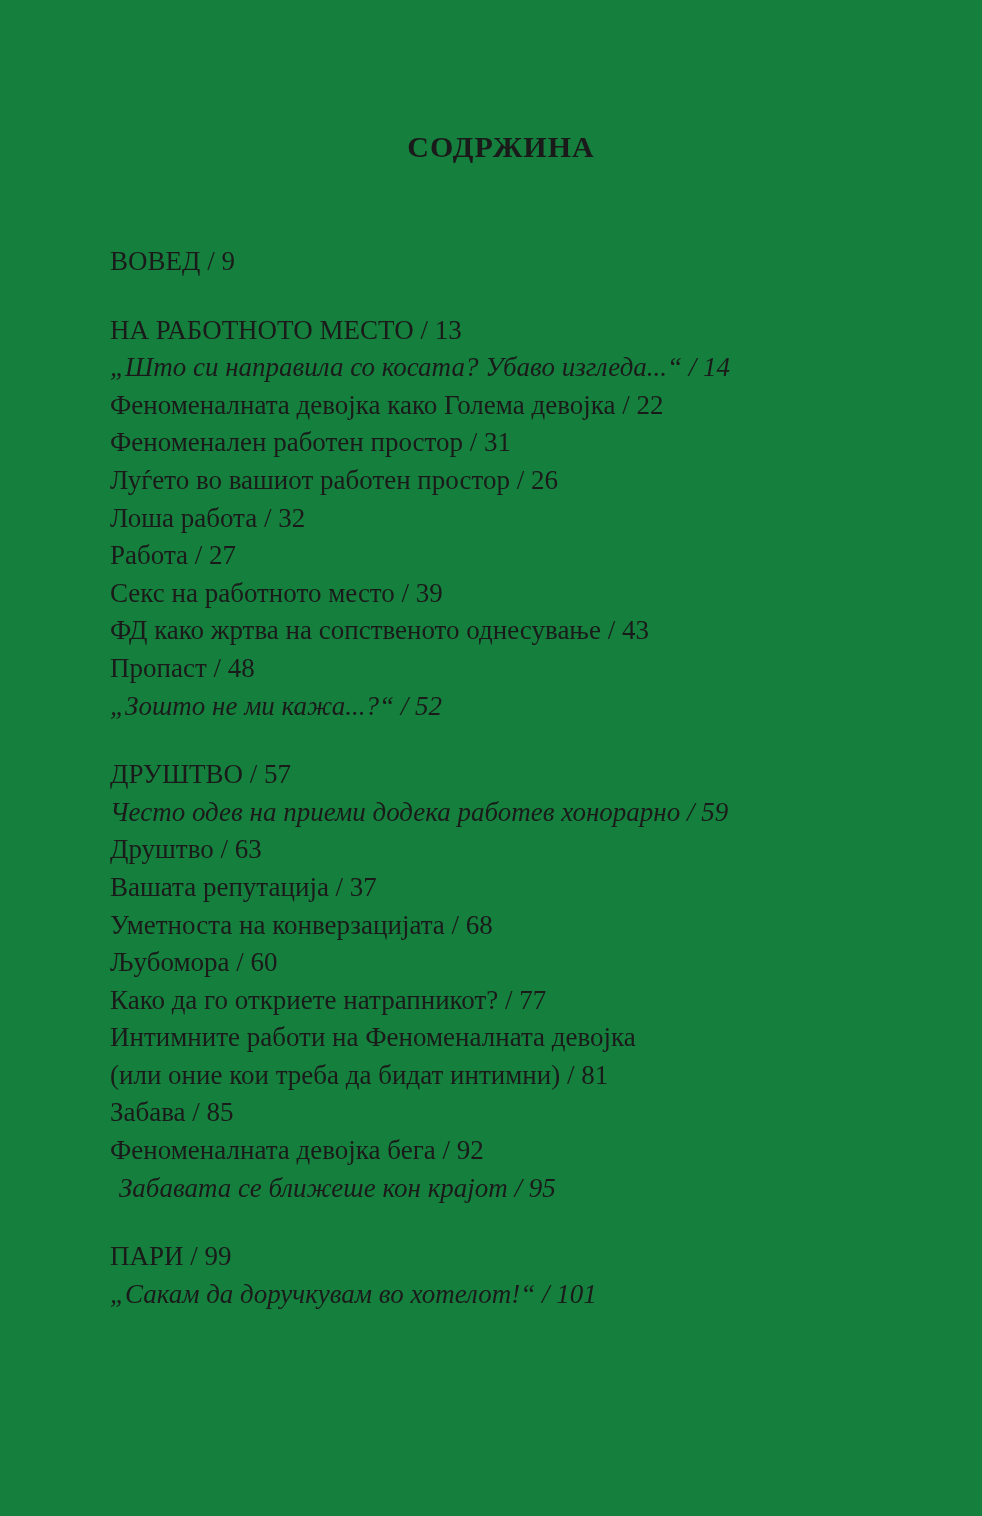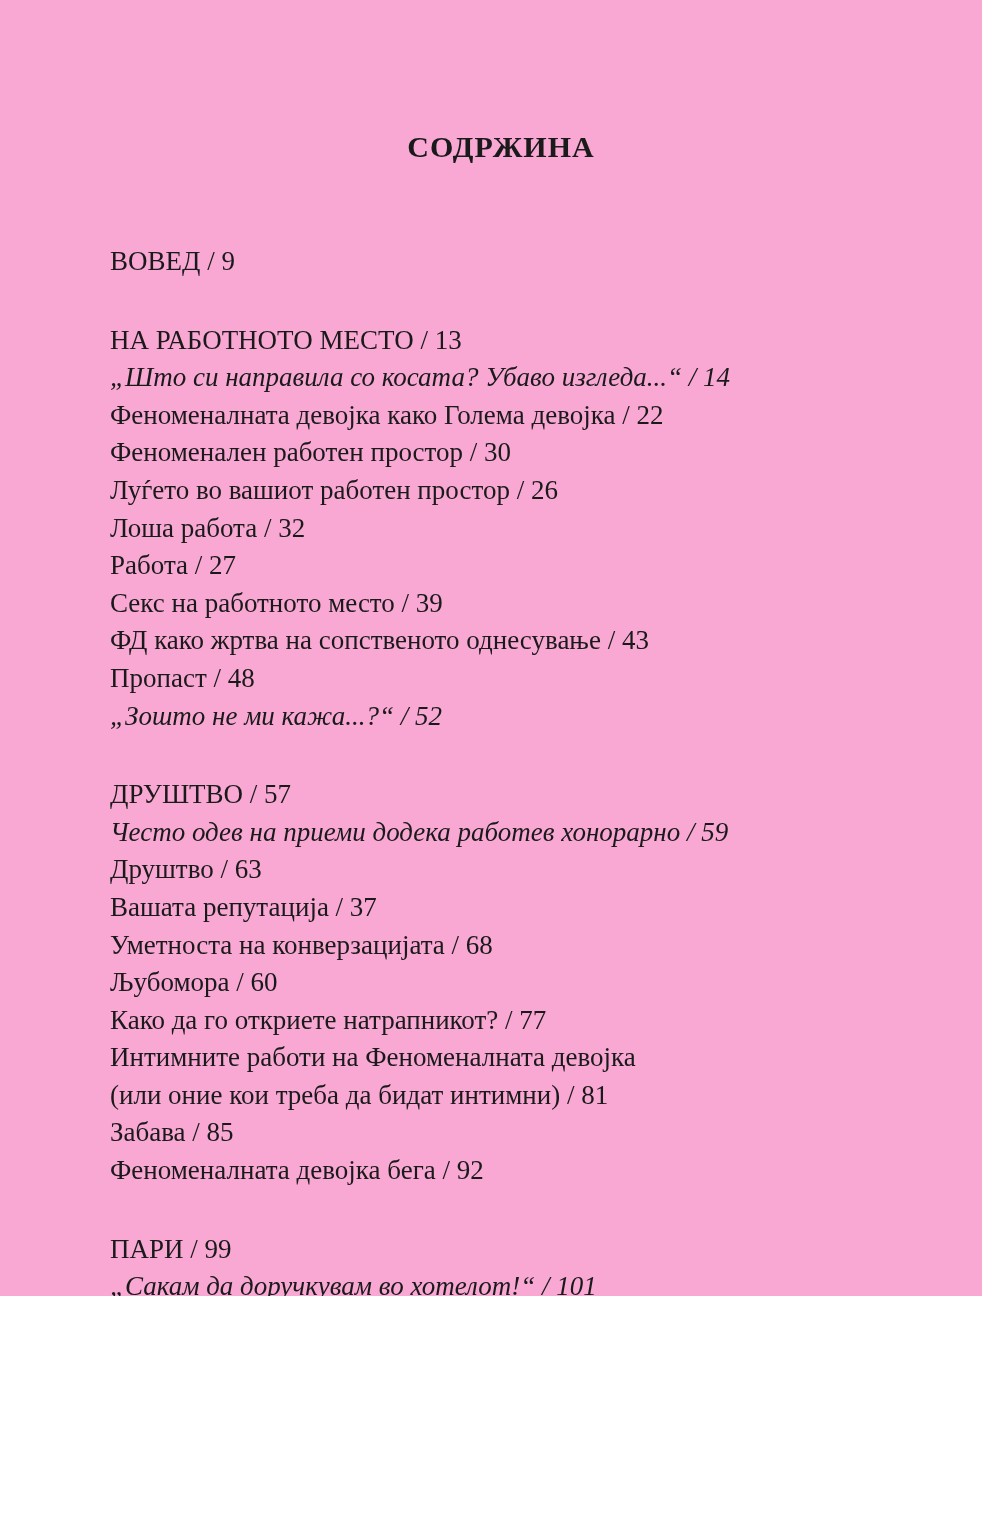--- a/index.html
+++ b/index.html
@@ -3,22 +3,22 @@
 <meta charset="utf-8">
 <style>
   html, body {
     margin: 0;
     padding: 0;
     background: #ffffff;
   }
   .page {
     position: relative;
     width: 982px;
-    height: 1296px;
-    background: #f9a8d4;
+    height: 1516px;
+    background: #15803d;
     color: #1a1a1a;
     font-family: "Liberation Serif", "DejaVu Serif", serif;
     overflow: hidden;
     box-sizing: border-box;
   }
   .title {
     margin: 0;
     padding-top: 131px;
     margin-left: 135px;
     margin-right: 115px;
@@ -29,21 +29,21 @@
     letter-spacing: 1px;
   }
   .toc {
     margin-top: 80px;
     padding-left: 110px;
     padding-right: 40px;
     font-size: 27px;
     line-height: 37.6px;
   }
   .section + .section {
-    margin-top: 41px;
+    margin-top: 31px;
   }
   .line {
     white-space: nowrap;
   }
   .line.italic {
     font-style: italic;
   }
   .line.indent {
     padding-left: 9px;
   }
@@ -54,40 +54,41 @@
 <div class="page">
   <h1 class="title">СОДРЖИНА</h1>
   <div class="toc" id="toc-list">
       <div class="section">
         <div class="line heading">ВОВЕД / 9</div>
       </div>
       <div class="section">
         <div class="line heading">НА РАБОТНОТО МЕСТО / 13</div>
         <div class="line italic">„Што си направила со косата? Убаво изгледа...“ / 14</div>
         <div class="line">Феноменалната девојка како Голема девојка / 22</div>
-        <div class="line">Феноменален работен простор / 30</div>
+        <div class="line">Феноменален работен простор / 31</div>
         <div class="line">Луѓето во вашиот работен простор / 26</div>
         <div class="line">Лоша работа / 32</div>
         <div class="line">Работа / 27</div>
         <div class="line">Секс на работното место / 39</div>
         <div class="line">ФД како жртва на сопственото однесување / 43</div>
         <div class="line">Пропаст / 48</div>
         <div class="line italic">„Зошто не ми кажа...?“ / 52</div>
       </div>
       <div class="section">
         <div class="line heading">ДРУШТВО / 57</div>
         <div class="line italic">Често одев на приеми додека работев хонорарно / 59</div>
         <div class="line">Друштво / 63</div>
         <div class="line">Вашата репутација / 37</div>
         <div class="line">Уметноста на конверзацијата / 68</div>
         <div class="line">Љубомора / 60</div>
         <div class="line">Како да го откриете натрапникот? / 77</div>
         <div class="line">Интимните работи на Феноменалната девојка</div>
         <div class="line">(или оние кои треба да бидат интимни) / 81</div>
         <div class="line">Забава / 85</div>
         <div class="line">Феноменалната девојка бега / 92</div>
+        <div class="line italic indent">Забавата се ближеше кон крајот / 95</div>
       </div>
       <div class="section">
         <div class="line heading">ПАРИ / 99</div>
         <div class="line italic">„Сакам да доручкувам во хотелот!“ / 101</div>
       </div>
     </div>
 </div>
 
 </body></html>

